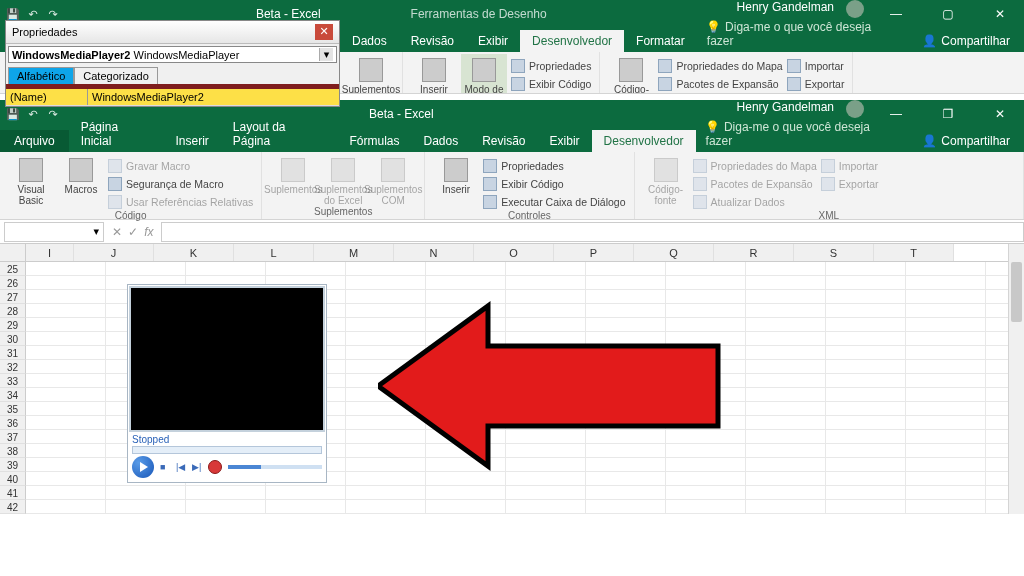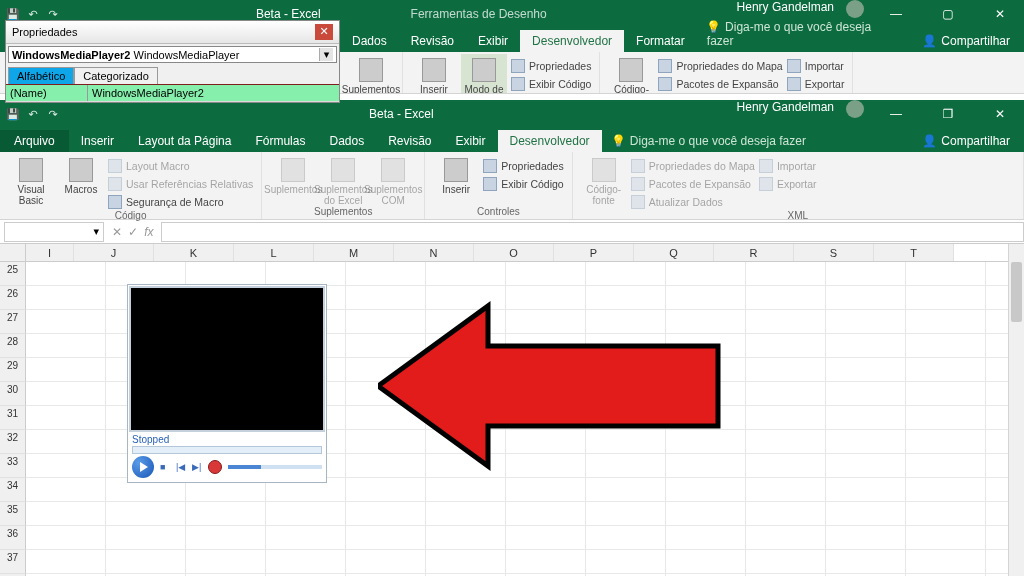--- a/index.html
+++ b/index.html
@@ -46,21 +46,21 @@
 .fxicons { display:flex; gap:6px; padding:0 8px; color:#999; font-size:12px; }
 .fxinput { flex:1; border:1px solid #ccc; height:20px; }
 
 
 .sheet { position:relative; background:#fff; }
 .colheads { display:flex; height:18px; border-bottom:1px solid #ccc; }
 .corner { width:26px; border-right:1px solid #ccc; background:#f0f0f0; }
 .ch { width:80px; text-align:center; font-size:11px; color:#333; border-right:1px solid #e0e0e0; background:#f0f0f0; line-height:18px; }
 .ch.first { width:48px; }
 .rows { position:relative; }
-.row { display:flex; height:24px; }
+.row { display:flex; height:14px; }
 .rh { width:26px; text-align:center; font-size:10px; color:#333; border-right:1px solid #ccc; border-bottom:1px solid #e0e0e0; background:#f0f0f0; line-height:16px; }
 .cells { flex:1; border-bottom:1px solid #e8e8e8; background:repeating-linear-gradient(to right,transparent 0 79px,#e8e8e8 79px 80px); }
 
 
 .wmp { position:absolute; left:127px; top:40px; width:200px; background:#fff; border:1px solid #a8b6c4; }
 .wmp-screen { height:146px; background:#000; border:2px solid #c4d1dc; margin:1px; }
 .wmp-status { font-size:10px; color:#2a62b8; padding:1px 4px; }
 .wmp-bar { height:8px; margin:0 4px; background:#e4eef8; border:1px solid #b4c6da; position:relative; }
 .wmp-bar::after { content:''; position:absolute; right:-2px; top:-2px; font-size:8px; color:#4270c2; }
 .wmp-ctl { display:flex; align-items:center; gap:6px; padding:2px 4px 4px; }
@@ -77,21 +77,21 @@
 
 .props { position:absolute; left:5px; top:20px; width:335px; background:#f0f0f0; border:1px solid #888; font-size:11px; z-index:50; }
 .props-title { background:linear-gradient(#fff,#e6e6e6); padding:3px 6px; display:flex; align-items:center; border-bottom:1px solid #bbb; }
 .props-close { margin-left:auto; width:18px; height:16px; background:#c94a3b; color:#fff; text-align:center; line-height:14px; font-size:11px; }
 .props-combo { margin:2px; border:1px solid #888; background:#fff; display:flex; padding:1px 3px; align-items:center; }
 .props-combo b { font-weight:bold; }
 .props-combo .dd { margin-left:auto; width:14px; text-align:center; background:#e4e4e4; border-left:1px solid #aaa; }
 .props-tabs { display:flex; gap:0; padding:2px 2px 0; }
 .props-tab { border:1px solid #999; border-bottom:none; padding:2px 8px; background:#f0f0f0; font-size:11px; }
 .props-tab.active { background:#0ea5e9; }
-.props-grid { border-top:1px solid #7f1d1d; background:#86efac; }
+.props-grid { border-top:5px solid #7f1d1d; background:#fde047; }
 .props-row { display:flex; border-bottom:1px solid #ddd; }
 .props-row .k { width:82px; padding:2px 4px; border-right:1px solid #999; }
 .props-row .v { flex:1; padding:2px 4px; }
 
 
 .vscroll { position:absolute; right:0; top:0; width:16px; bottom:0; background:#f0f0f0; border-left:1px solid #d4d4d4; }
 .vthumb { position:absolute; top:18px; left:2px; right:2px; height:60px; background:#c8c8c8; border-radius:2px; }
 </style>
 </head>
 <body>
@@ -220,20 +220,21 @@
     <div class="tright">
       <span class="twhite">Henry Gandelman</span>
       <span class="avatar"></span>
       <span class="winbtn">—</span>
       <span class="winbtn">❐</span>
       <span class="winbtn">✕</span>
     </div>
   </div>
   <div class="tabs">
     <span class="filetab">Arquivo</span>
+    <span class="tab">Página Inicial</span>
     <span class="tab">Inserir</span>
     <span class="tab">Layout da Página</span>
     <span class="tab">Fórmulas</span>
     <span class="tab">Dados</span>
     <span class="tab">Revisão</span>
     <span class="tab">Exibir</span>
     <span class="tab active">Desenvolvedor</span>
     <span class="tellme">💡 <span>Diga-me o que você deseja fazer</span></span>
     <span class="share">👤 <span>Compartilhar</span></span>
   </div>
@@ -244,29 +245,29 @@
             <div class="ic"></div>
             <span>Visual Basic</span>
           </div>
         <div class="bigbtn">
             <div class="ic"></div>
             <span>Macros</span>
           </div>
         <div class="col">
           <div class="smallrow dis">
               <span class="icon-sm"></span>
-              <span>Layout Macro</span>
+              <span>Gravar Macro</span>
+            </div>
+          <div class="smallrow">
+              <span class="icon-sm"></span>
+              <span>Segurança de Macro</span>
             </div>
           <div class="smallrow dis">
               <span class="icon-sm"></span>
               <span>Usar Referências Relativas</span>
-            </div>
-          <div class="smallrow">
-              <span class="icon-sm"></span>
-              <span>Segurança de Macro</span>
             </div>
         </div>
       </div>
       <div class="rgrp-label">Código</div>
     </div>
     <div class="rgrp">
       <div class="rgrp-body">
         <div class="bigbtn dis">
             <div class="ic"></div>
             <span>Suplementos</span>
@@ -289,20 +290,24 @@
             <span>Inserir</span>
           </div>
         <div class="col">
           <div class="smallrow">
               <span class="icon-sm"></span>
               <span>Propriedades</span>
             </div>
           <div class="smallrow">
               <span class="icon-sm"></span>
               <span>Exibir Código</span>
+            </div>
+          <div class="smallrow">
+              <span class="icon-sm"></span>
+              <span>Executar Caixa de Diálogo</span>
             </div>
         </div>
       </div>
       <div class="rgrp-label">Controles</div>
     </div>
     <div class="rgrp" style="flex:1;">
       <div class="rgrp-body">
         <div class="bigbtn dis">
             <div class="ic"></div>
             <span>Código-fonte</span>

